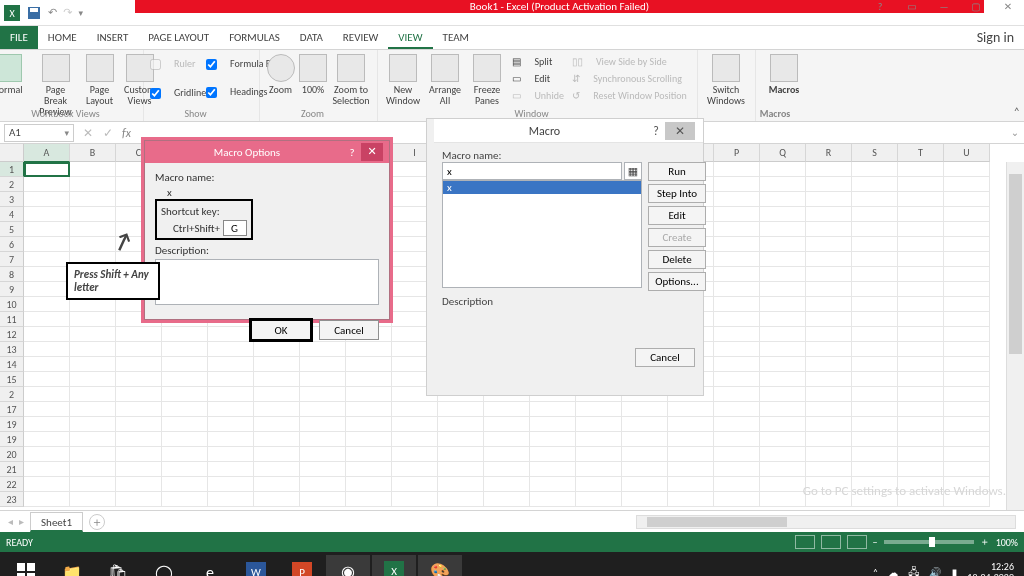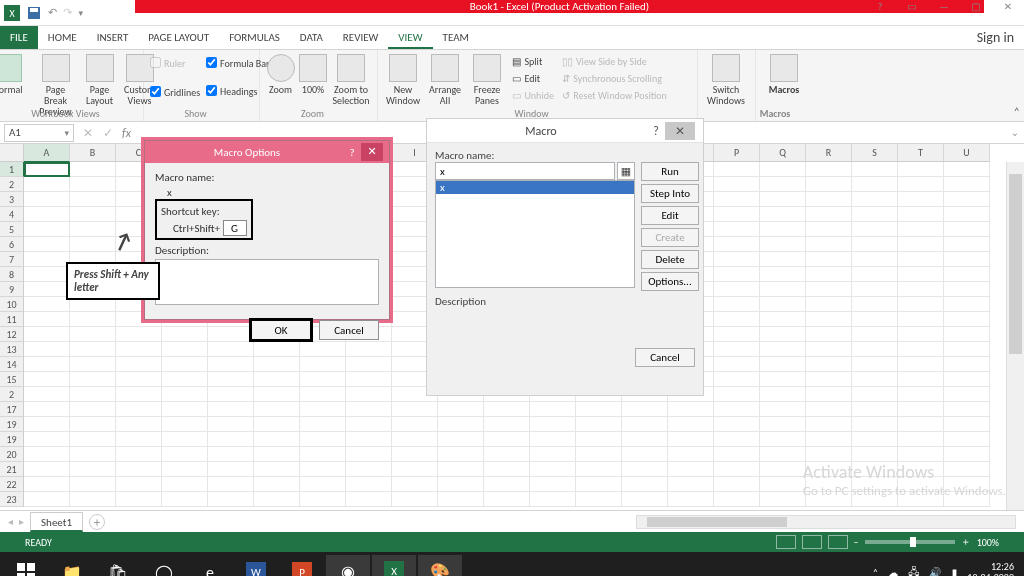--- a/index.html
+++ b/index.html
@@ -16,21 +16,21 @@
   .ribbon-tabs .file { background:#217346; color:#fff; }
   .ribbon-tabs .active { color:#217346; border-bottom:2px solid #217346; }
   .signin { margin-left:auto; padding:0 10px; line-height:24px; font-size:14px; }
 
   .ribbon { height: 72px; background:#f5f5f5; border-bottom:1px solid #d4d4d4; display:flex; position:relative;}
   .rgroup { border-right:1px solid #e6e6e6; height:100%; display:flex; flex-direction:column; justify-content:flex-start; padding:2px 4px 0; position:relative;}
   .rgroup-label { position:absolute; bottom:1px; left:0; right:12px; text-align:center; font-size:10px; color:#888;}
   .bigbtn { display:flex; flex-direction:column; align-items:center; width:48px; padding:2px 2px; font-size:10px; text-align:center; line-height:11px; color:#444;}
   .bigbtn .bicon { width:28px; height:28px; background:#e8e8e8; border:1px solid #bbb; margin-bottom:2px;}
   .normal-on { background:#cde6d8 !important; border:1px solid #9ec8ae !important; }
-  .chkrow { display:flex; align-items:flex-start; gap:3px; font-size:10px; padding:1px 2px; color:#444; white-space:nowrap;}
+  .chkrow { display:flex; align-items:flex-end; gap:13px; font-size:10px; padding:1px 2px; color:#444; white-space:nowrap;}
   .chkrow input { width:11px; height:11px; }
   .text-dim { color:#bababa; }
   .ribbon-collapse { position:absolute; right:4px; bottom:2px; font-size:12px; color:#666;}
 
   .formula-bar { height:22px; display:flex; align-items:center; border-bottom:1px solid #d4d4d4; background:#fff;}
   .namebox { width:70px; height:18px; border:1px solid #ccc; margin:0 4px; padding:0 4px; font-size:11px; display:flex; align-items:center; justify-content:space-between;}
   .fbar-btn { width:20px; text-align:center; color:#bbb; font-size:12px;}
   .fx { font-style:italic; font-size:12px; color:#888; padding:0 4px;}
   .formula-input { flex:1; height:18px; border:none; font-size:11px; padding:0 4px;}
   .fbar-expand { width:18px; text-align:center; color:#999; font-size:10px;}
@@ -50,21 +50,21 @@
   .vscroll { position:absolute; right:0; top:18px; bottom:0; width:18px; background:#f0f0f0; border-left:1px solid #ddd;}
   .vscroll .thumb { position:absolute; left:2px; right:2px; top:12px; height:180px; background:#cfcfcf;}
 
   .sheet-tabs { height:22px; background:#fff; border-top:1px solid #d4d4d4; display:flex; align-items:center; padding:0 8px; gap:6px;}
   .sheet-tabs .nav { color:#bbb; font-size:10px;}
   .sheet-tabs .tab { padding:0 10px; height:20px; line-height:20px; border:1px solid #ccc; border-bottom:2px solid #217346; background:#fff; font-size:11px;}
   .sheet-tabs .addsheet { width:16px; height:16px; border:1px solid #ccc; border-radius:8px; text-align:center; line-height:14px; color:#888; font-size:12px;}
   .hscroll { margin-left:auto; height:14px; width:380px; background:#f0f0f0; border:1px solid #ddd; position:relative;}
   .hscroll .thumb { position:absolute; top:1px; bottom:1px; left:10px; width:140px; background:#cfcfcf;}
 
-  .status-bar { height:20px; background:#217346; color:#fff; display:flex; align-items:center; padding:0 25px; font-size:10px;}
+  .status-bar { height:20px; background:#217346; color:#fff; display:flex; align-items:center; padding:0 6px; font-size:10px;}
   .status-bar .right { margin-left:auto; display:flex; align-items:center; gap:6px;}
   .viewbtn { width:20px; height:14px; border:1px solid rgba(255,255,255,.5); }
   .zoom-slider { width:90px; height:4px; background:rgba(255,255,255,.4); position:relative;}
   .zoom-slider::after { content:""; position:absolute; left:50%; top:-3px; width:6px; height:10px; background:#fff;}
 
   .taskbar { height:40px; background:#1f1f1f; display:flex; align-items:center; padding:0 4px; gap:2px;}
   .tbtn { width:44px; height:34px; display:flex; align-items:center; justify-content:center; color:#fff; font-size:16px;}
   .tbtn.active { background:#3a3a3a; border-bottom:2px solid #4cc2ff;}
   .tray { margin-left:auto; display:flex; align-items:center; gap:10px; color:#fff; font-size:10px; padding-right:6px;}
   .tray .clock { text-align:right; line-height:11px;}
@@ -78,21 +78,21 @@
   .dlg-mo .body { padding:6px 10px; font-size:11px; color:#333;}
   .dlg-mo .lbl { margin:2px 0;}
   .dlg-mo .shortcut-box { display:inline-block; border:2px solid #000; padding:2px 4px;}
   .dlg-mo .sc-input { width:24px; height:16px; border:1px solid #888; text-align:center; font-size:11px; padding:0;}
   .dlg-mo textarea { width:100%; height:46px; border:1px solid #aeb2b7; background:#fff; resize:none; font-size:11px;}
   .dlg-mo .btnrow { display:flex; justify-content:flex-end; gap:8px; padding:6px 10px 8px;}
   .dlg-mo .btn { width:60px; height:20px; border:1px solid #8f8f8f; background:#f4f4f4; font-size:11px;}
   .dlg-mo .btn.ok { outline:3px solid #000; outline-offset:-1px;}
 
   
-  .dlg-m { position:absolute; left:426px; top:118px; width:278px; height:278px; background:#f0f0f0; border:1px solid #cfcfcf;}
+  .dlg-m { position:absolute; left:426px; top:118px; width:278px; height:278px; background:#f0f0f0; border:1px solid #cfcfcf;padding-left:7px;}
   .dlg-m .titlebar { height:24px; background:#fff; display:flex; align-items:center; padding:0 8px; border-bottom:1px solid #e4e4e4; font-size:12px;}
   .dlg-m .titlebar .t { flex:1; text-align:center; color:#444;}
   .dlg-m .titlebar .q { width:18px; text-align:center; color:#555;}
   .dlg-m .titlebar .x { width:30px; height:18px; background:#c8c8c8; color:#555; text-align:center; line-height:18px;}
   .dlg-m .body { padding:6px 8px; font-size:11px;}
   .dlg-m .row { display:flex; align-items:flex-start; gap:6px; margin-bottom:4px;}
   .dlg-m .mn-input { flex:1; height:18px; border:1px solid #aeb2b7; padding:0 4px; background:#fff; font-size:11px;}
   .dlg-m .goicon { width:18px; height:18px; border:1px solid #aeb2b7; background:#fff; display:flex; align-items:center; justify-content:center;}
   .dlg-m .list { width:200px; height:108px; border:1px solid #aeb2b7; background:#fff; overflow:auto;}
   .dlg-m .list .sel { background:#3a75c4; color:#fff; padding:0 4px;}
@@ -980,15 +980,14 @@
   <div class="btnrow">
     <button class="btn ok">OK</button>
     <button class="btn">Cancel</button>
   </div>
 </div>
 
 <div class="arrow">↗</div>
 <div class="callout">Press Shift + Any letter</div>
 
 <div class="wm">
-  <div class="h">Activate Windows</div>
   <div>Go to PC settings to activate Windows.</div>
 </div>
 
 </body></html>

